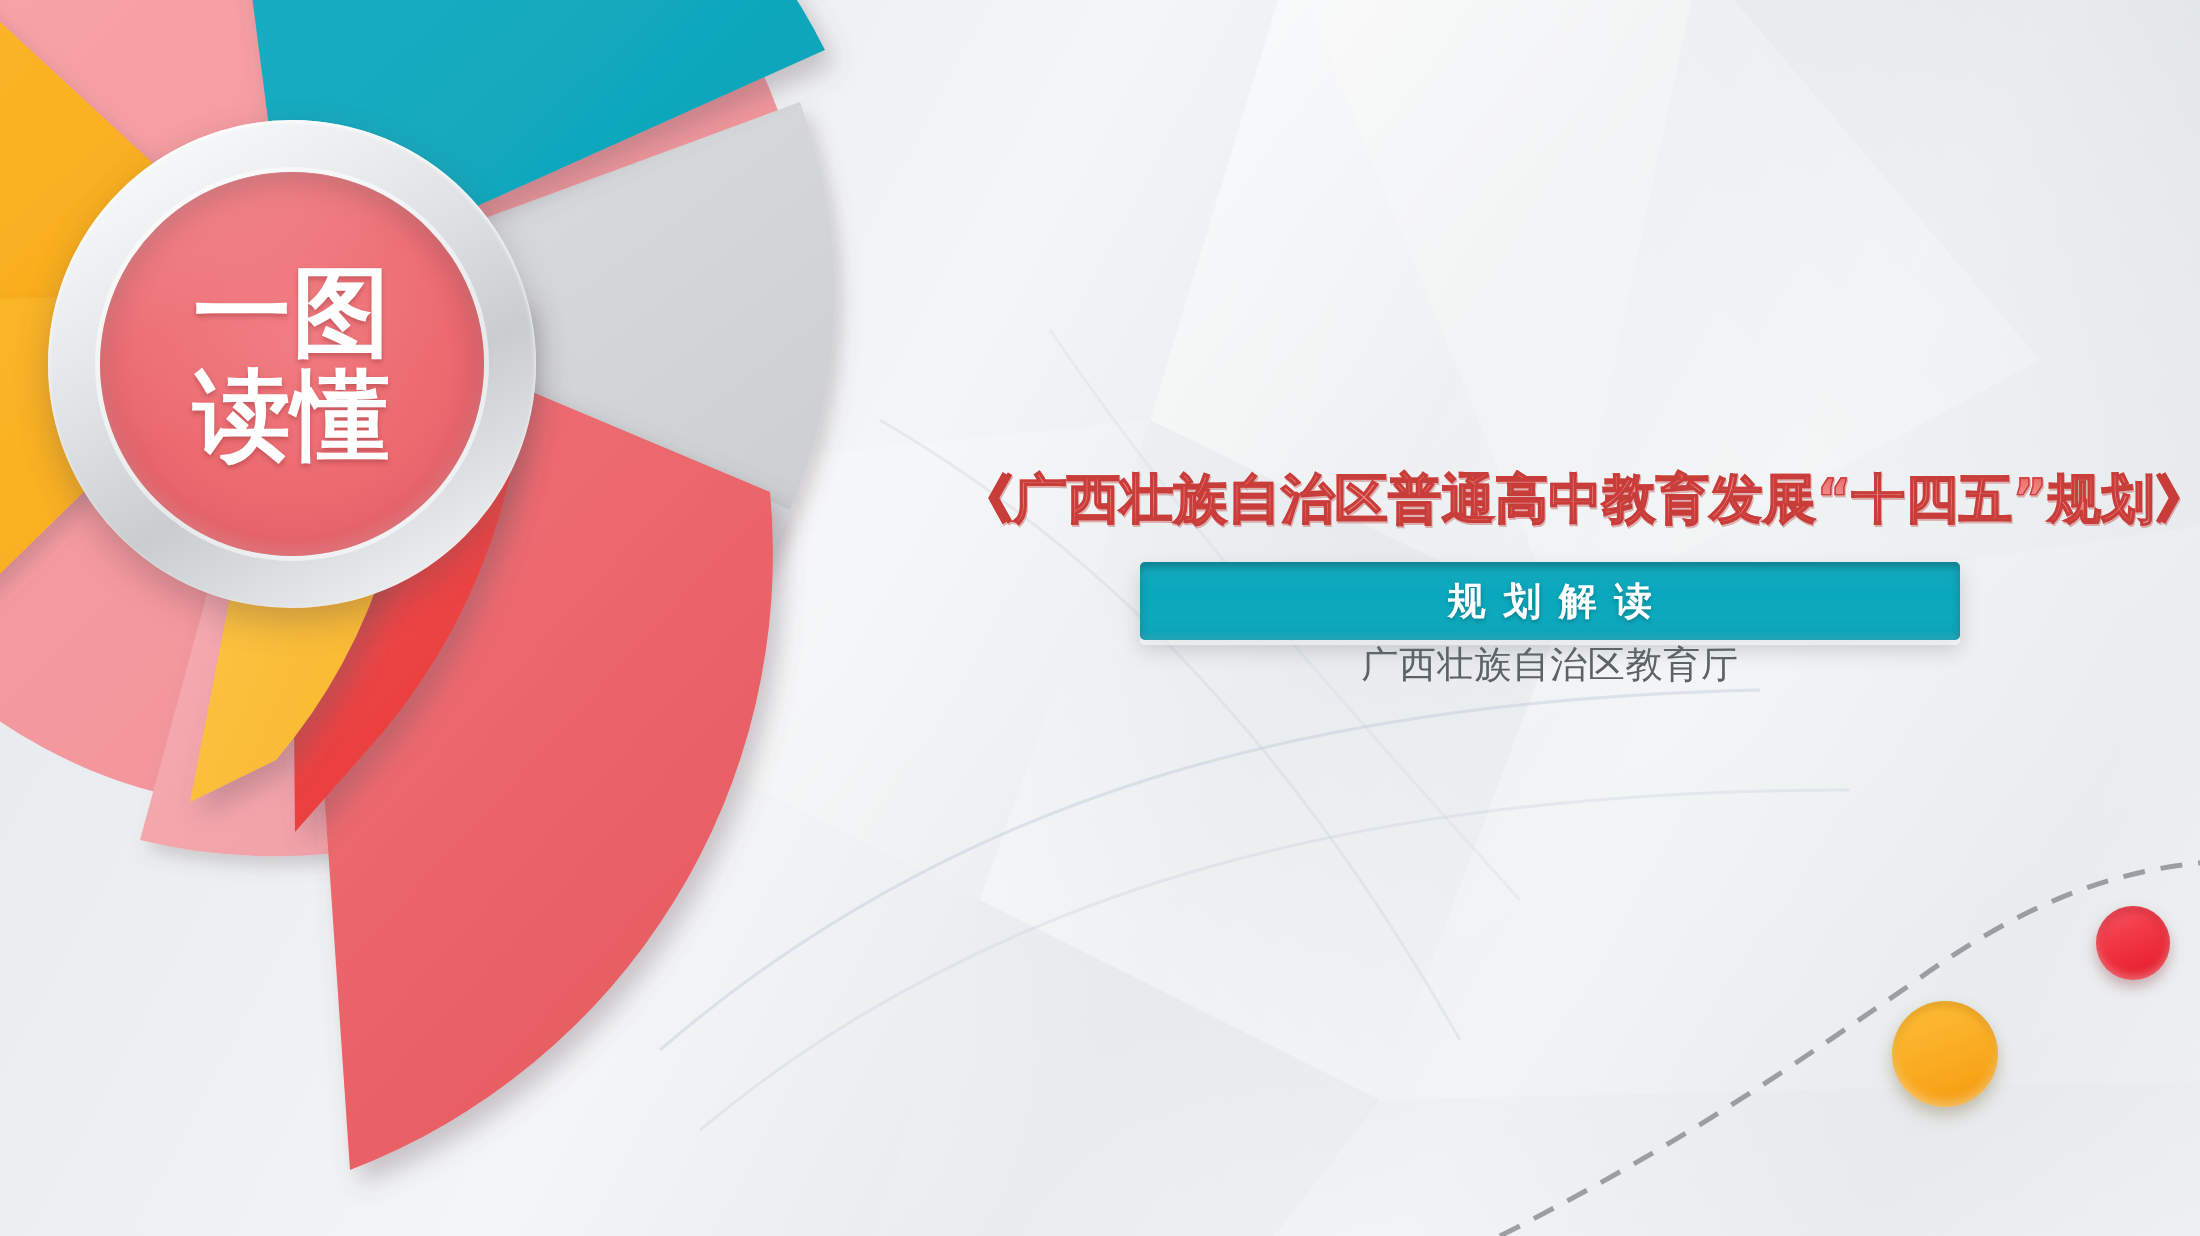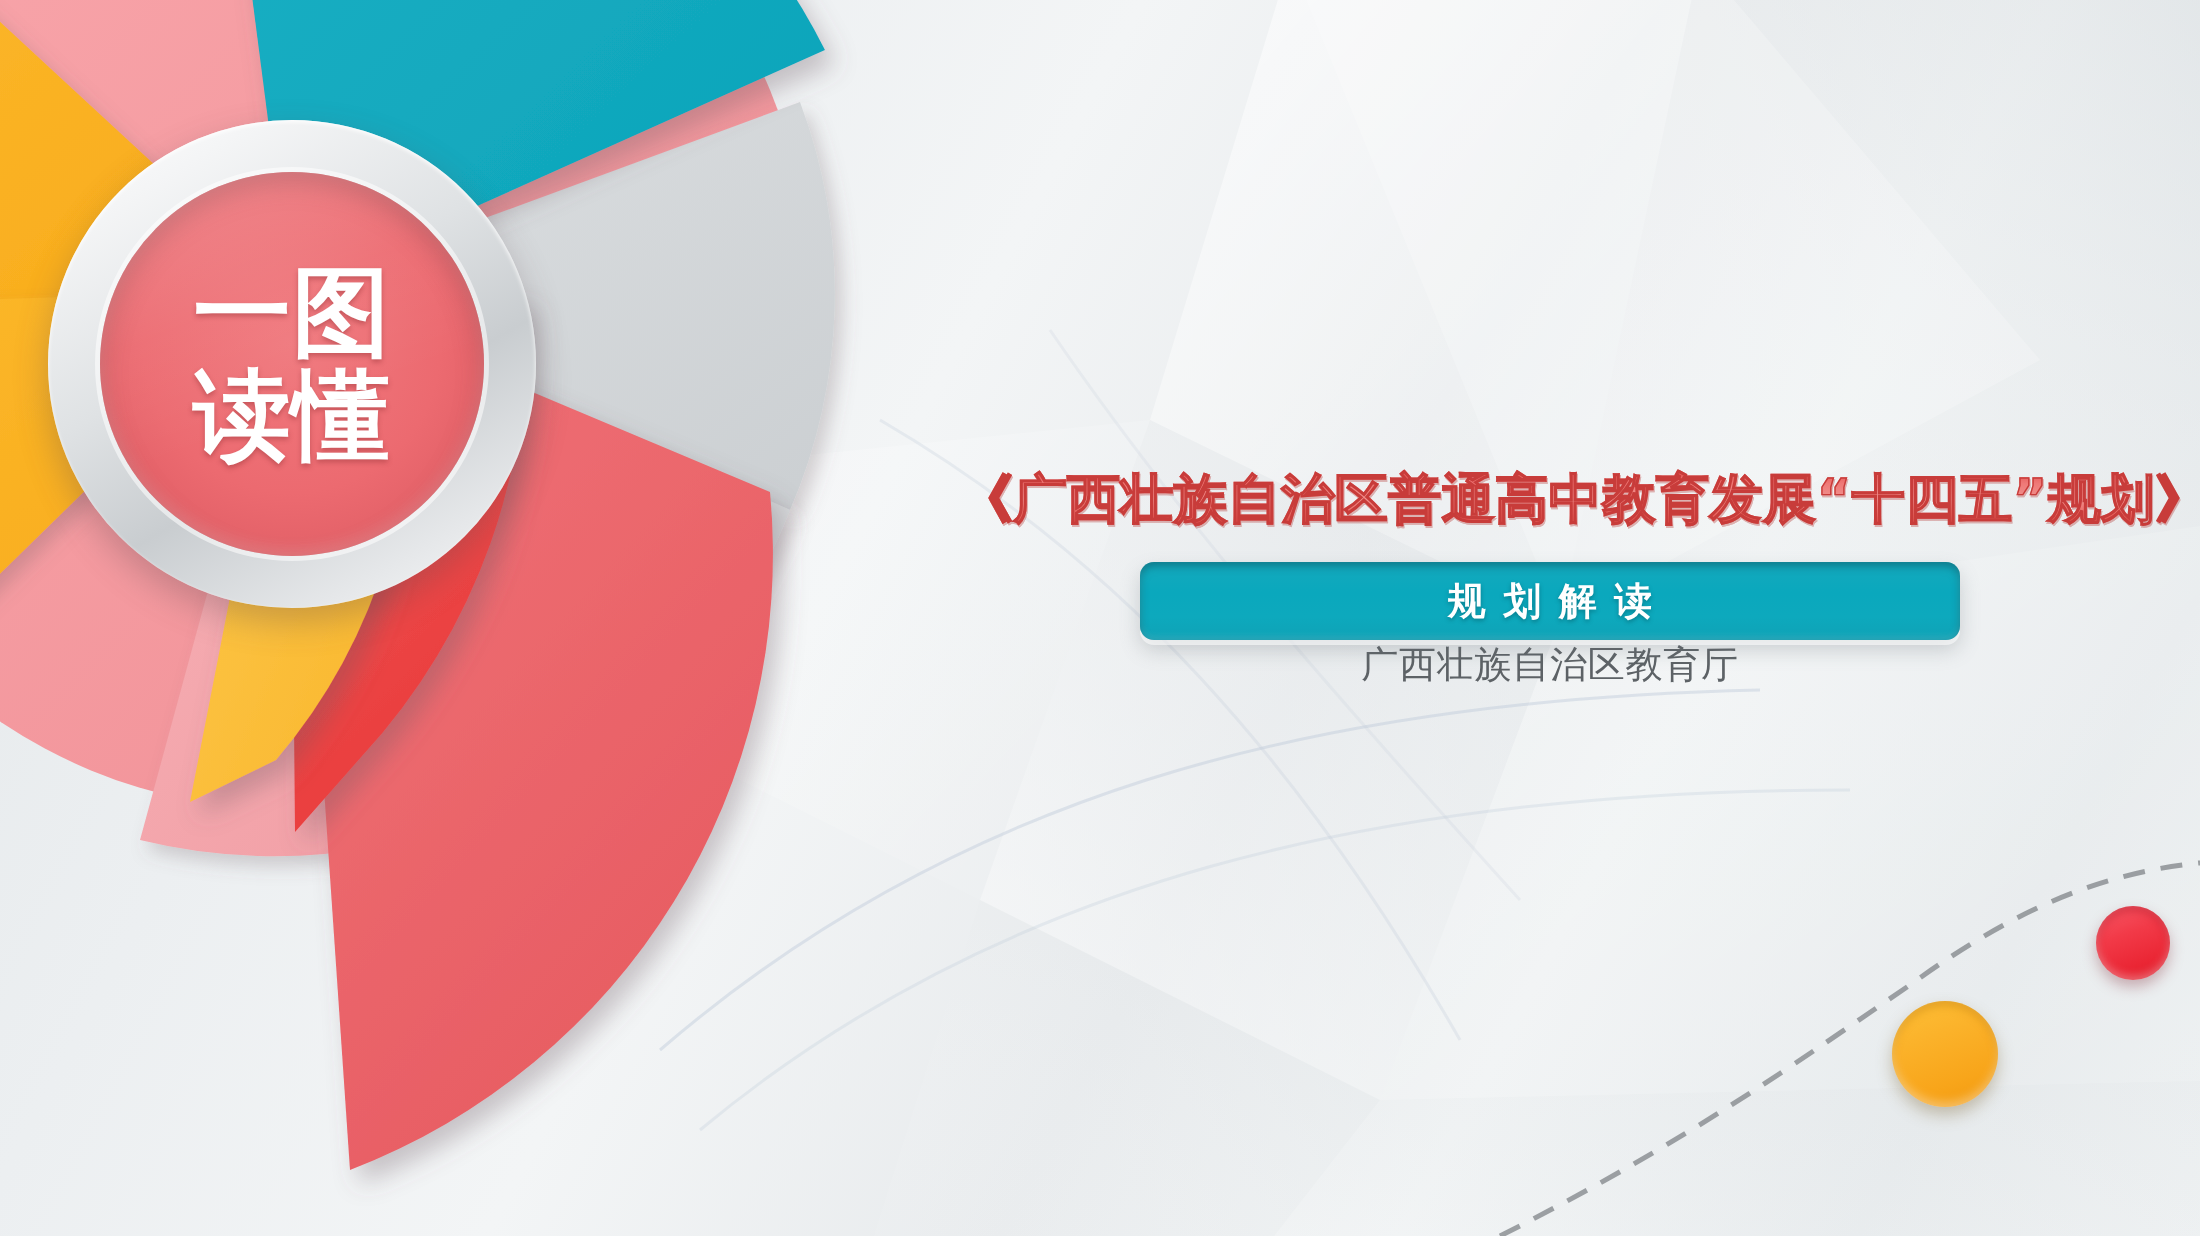--- a/index.html
+++ b/index.html
@@ -54,21 +54,21 @@
     text-align:center;line-height:1.1;
     font-family:"DejaVu Sans","Liberation Sans",sans-serif;
     background:linear-gradient(180deg,#e2504f 0%,#ef7a78 24%,#f0918e 50%,#e8655f 78%,#cf3a38 100%);
     -webkit-background-clip:text;background-clip:text;color:transparent;
     -webkit-text-stroke:1.4px #c83c3a;
     filter:drop-shadow(1px 2px 0 rgba(180,55,52,.35));
     margin:0 0 34px 0;
   }
   .banner{
     position:relative;
-    margin:0 auto;width:820px;height:78px;border-radius:14px;
+    margin:0 auto;width:820px;height:78px;border-radius:5px;
     background:linear-gradient(180deg,#14a9bd 0%,#0aa8bd 40%,#0da9bd 70%,#0fa2b6 100%);
     box-shadow:
       0 5px 0 rgba(255,255,255,.55),
       0 10px 20px rgba(110,120,125,.30),
       0 4px 9px rgba(7,80,92,.55) inset,
       0 -3px 7px rgba(255,255,255,.14) inset;
     display:flex;align-items:center;justify-content:center;
   }
   .banner-text{
     color:#ffffff;font-size:38px;font-weight:700;letter-spacing:.46em;

